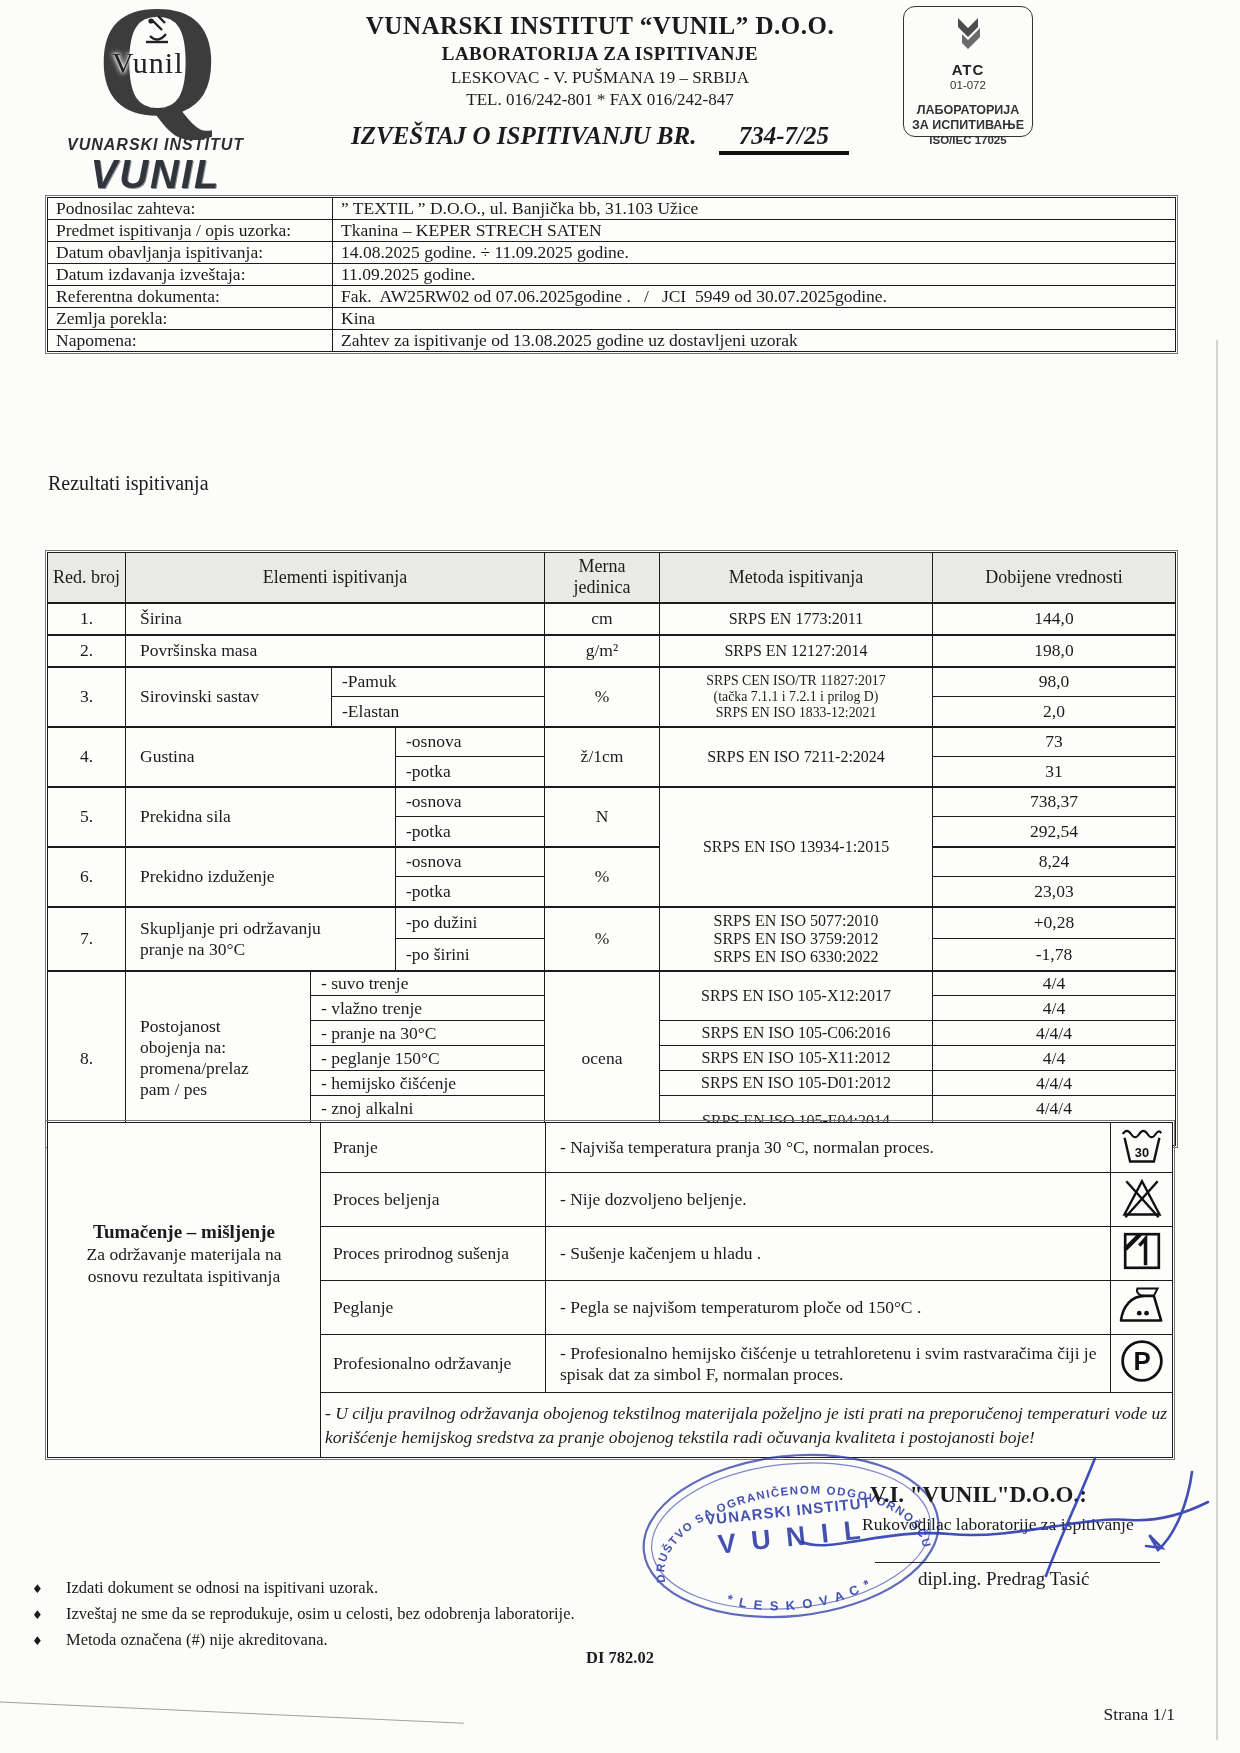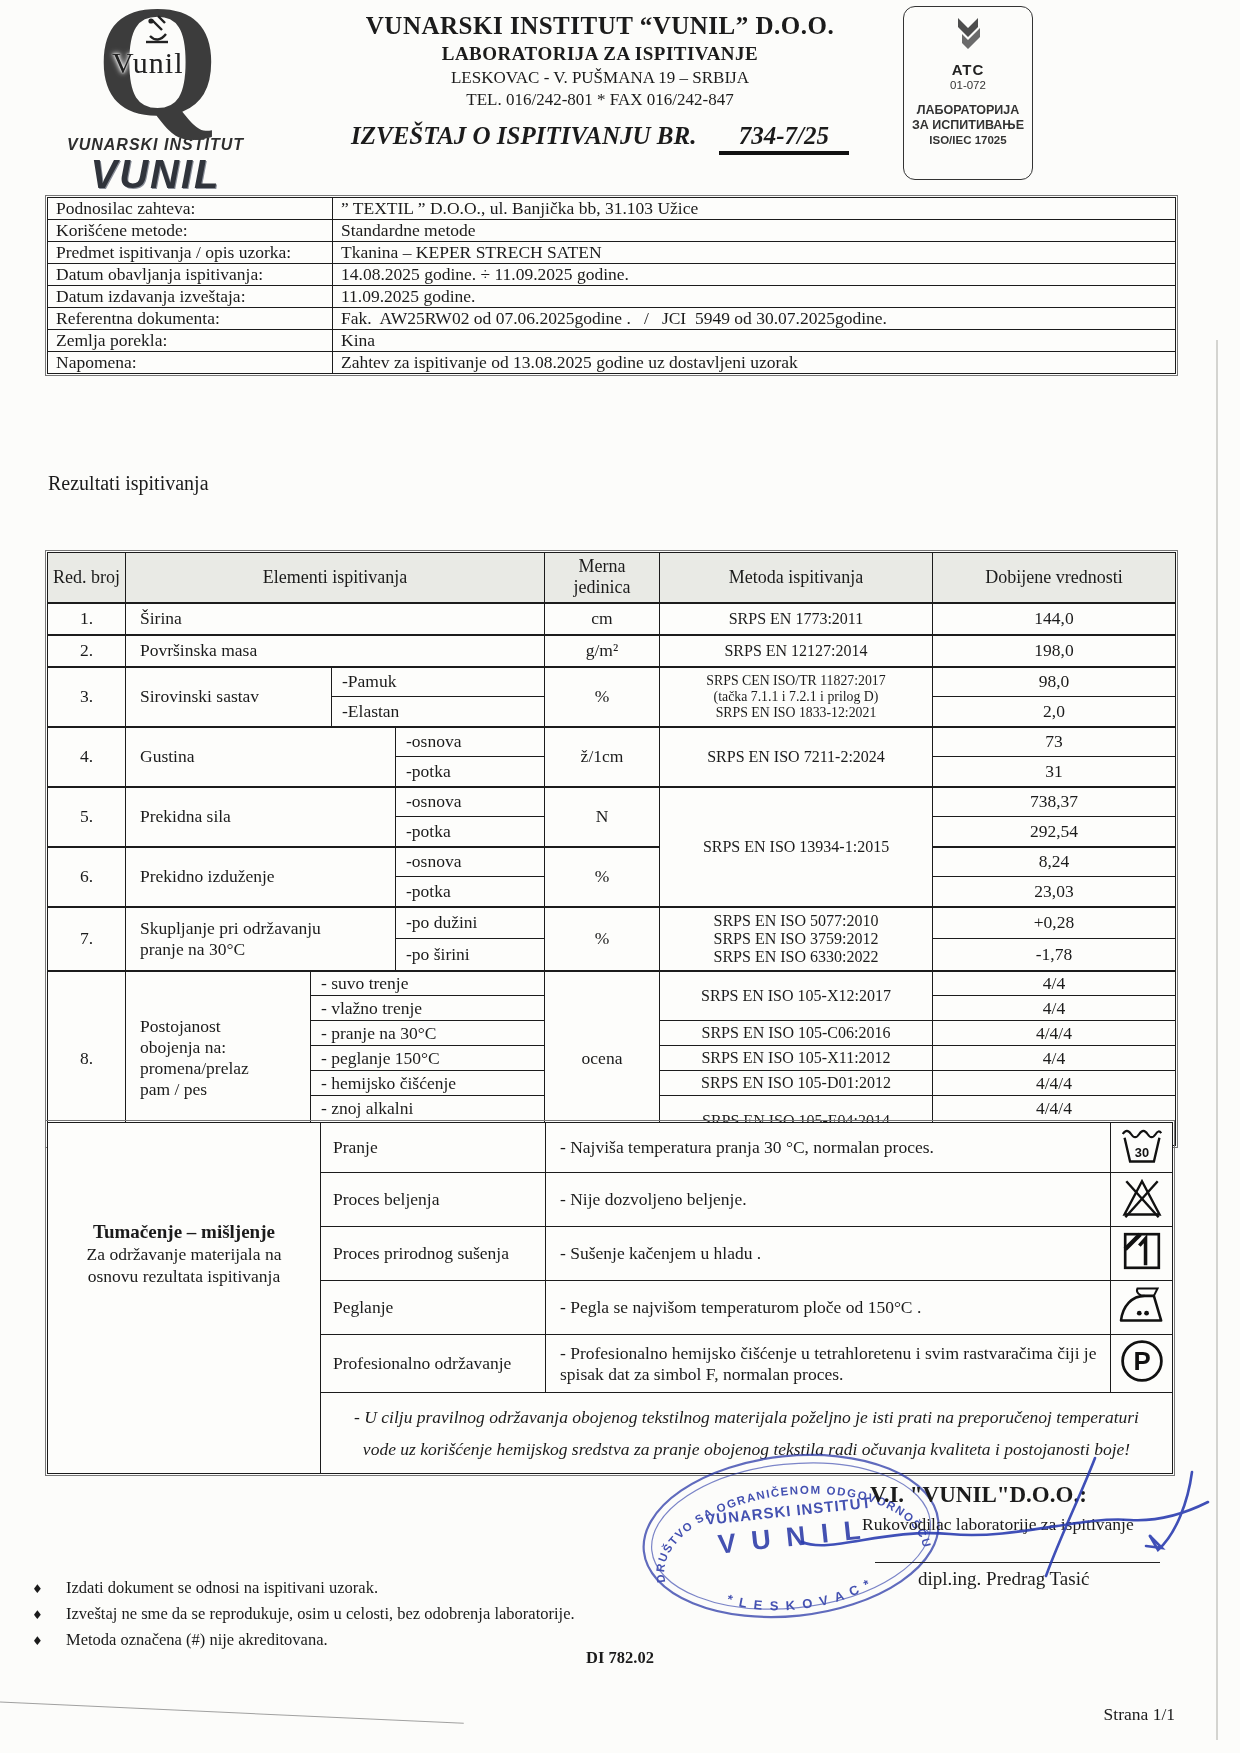--- a/index.html
+++ b/index.html
@@ -22,21 +22,21 @@
                 text-shadow:1px 1px 0 #8a8f99; }
   .logo-line3 { margin-top:2px; font-family:"Liberation Sans",sans-serif; font-size:11px; font-weight:bold; color:#555; }
   .head-center { position:absolute; left:295px; top:12px; width:610px; text-align:center; }
   .org-name { font-size:25px; font-weight:bold; letter-spacing:.5px; }
   .org-sub  { font-size:19px; font-weight:bold; margin-top:3px; letter-spacing:.5px; }
   .org-addr { font-size:17px; margin-top:3px; }
   .org-tel  { font-size:17px; margin-top:2px; }
   .report-line { position:absolute; left:270px; top:122px; width:660px; text-align:center;
                  font-size:25px; font-weight:bold; font-style:italic; }
   .report-no { display:inline-block; margin-left:16px; padding:0 20px 1px 20px; border-bottom:4px solid #111; }
-  .badge { position:absolute; left:903px; top:6px; width:130px; height:174px;
+  .badge { position:absolute; left:903px; top:6px; width:130px; height:131px;
            border:1.6px solid #333; border-radius:12px; text-align:center; padding-top:8px;
            font-family:"Liberation Sans",sans-serif; color:#333; }
   .badge-name { font-size:15px; font-weight:bold; letter-spacing:1px; margin-top:2px; color:#222; }
   .badge-code { font-size:11.5px; margin-top:1px; }
   .badge-l1 { font-size:12.5px; font-weight:bold; margin-top:12px; line-height:15px; }
   .badge-l3 { font-size:11.5px; font-weight:bold; margin-top:1px; }
   
   table { border-collapse:collapse; }
   .tbl { position:absolute; left:47px; background:#fdfdfb; outline:1px solid #777; outline-offset:1px; }
   .info-tbl { top:197px; }
@@ -58,21 +58,21 @@
   .h32 td { height:32px; } .h30 td { height:30px; } .h25 td { height:25px; }
   
   .care-tbl { top:1122px; }
   .care-tbl td { border:1.5px solid #1c1c1c; font-size:17.5px; vertical-align:middle; }
   .care-left { width:273px; vertical-align:top !important; text-align:center; padding-top:98px !important; }
   .care-title { font-size:19px; font-weight:bold; }
   .care-sub { font-size:17.5px; line-height:22px; }
   .care-name { width:225px; padding-left:12px; }
   .care-desc { width:565px; padding-left:14px; }
   .care-icon { width:62px; text-align:center; }
-  .care-note { font-style:italic; font-size:18px; line-height:32px; padding:8px 16px !important;text-align:center; }
+  .care-note { font-style:italic; font-size:18px; line-height:24px; padding:8px 4px !important; }
   
   .stamp { position:absolute; left:636px; top:1448px; transform:rotate(-6deg); opacity:.88; }
   .sig-company { position:absolute; left:870px; top:1482px; width:330px; font-size:23px; font-weight:bold; }
   .sig-role { position:absolute; left:862px; top:1514px; width:330px; font-size:17.5px; }
   .sig-line { position:absolute; left:875px; top:1562px; width:285px; border-top:1.8px solid #222; }
   .sig-name { position:absolute; left:918px; top:1568px; font-size:19px; }
   .sig-scribble { position:absolute; left:790px; top:1450px; }
   
   .foot-notes { position:absolute; left:28px; top:1578px; }
   .foot-item { display:flex; align-items:baseline; margin-bottom:6px; }
@@ -132,24 +132,20 @@
     <div class="badge-l3">ISO/IEC 17025</div>
   </div>
 
   <table class="tbl info-tbl">
     <tbody>
       <tr>
           <td class="lbl">Podnosilac zahteva:</td>
           <td class="val">” TEXTIL ” D.O.O., ul. Banjička bb, 31.103 Užice</td>
         </tr>
       <tr>
-          <td class="lbl">Korišćene metode:</td>
-          <td class="val">Standardne metode</td>
-        </tr>
-      <tr>
           <td class="lbl">Predmet ispitivanja / opis uzorka:</td>
           <td class="val">Tkanina – KEPER STRECH SATEN</td>
         </tr>
       <tr>
           <td class="lbl">Datum obavljanja ispitivanja:</td>
           <td class="val">14.08.2025 godine. ÷ 11.09.2025 godine.</td>
         </tr>
       <tr>
           <td class="lbl">Datum izdavanja izveštaja:</td>
           <td class="val">11.09.2025 godine.</td>

